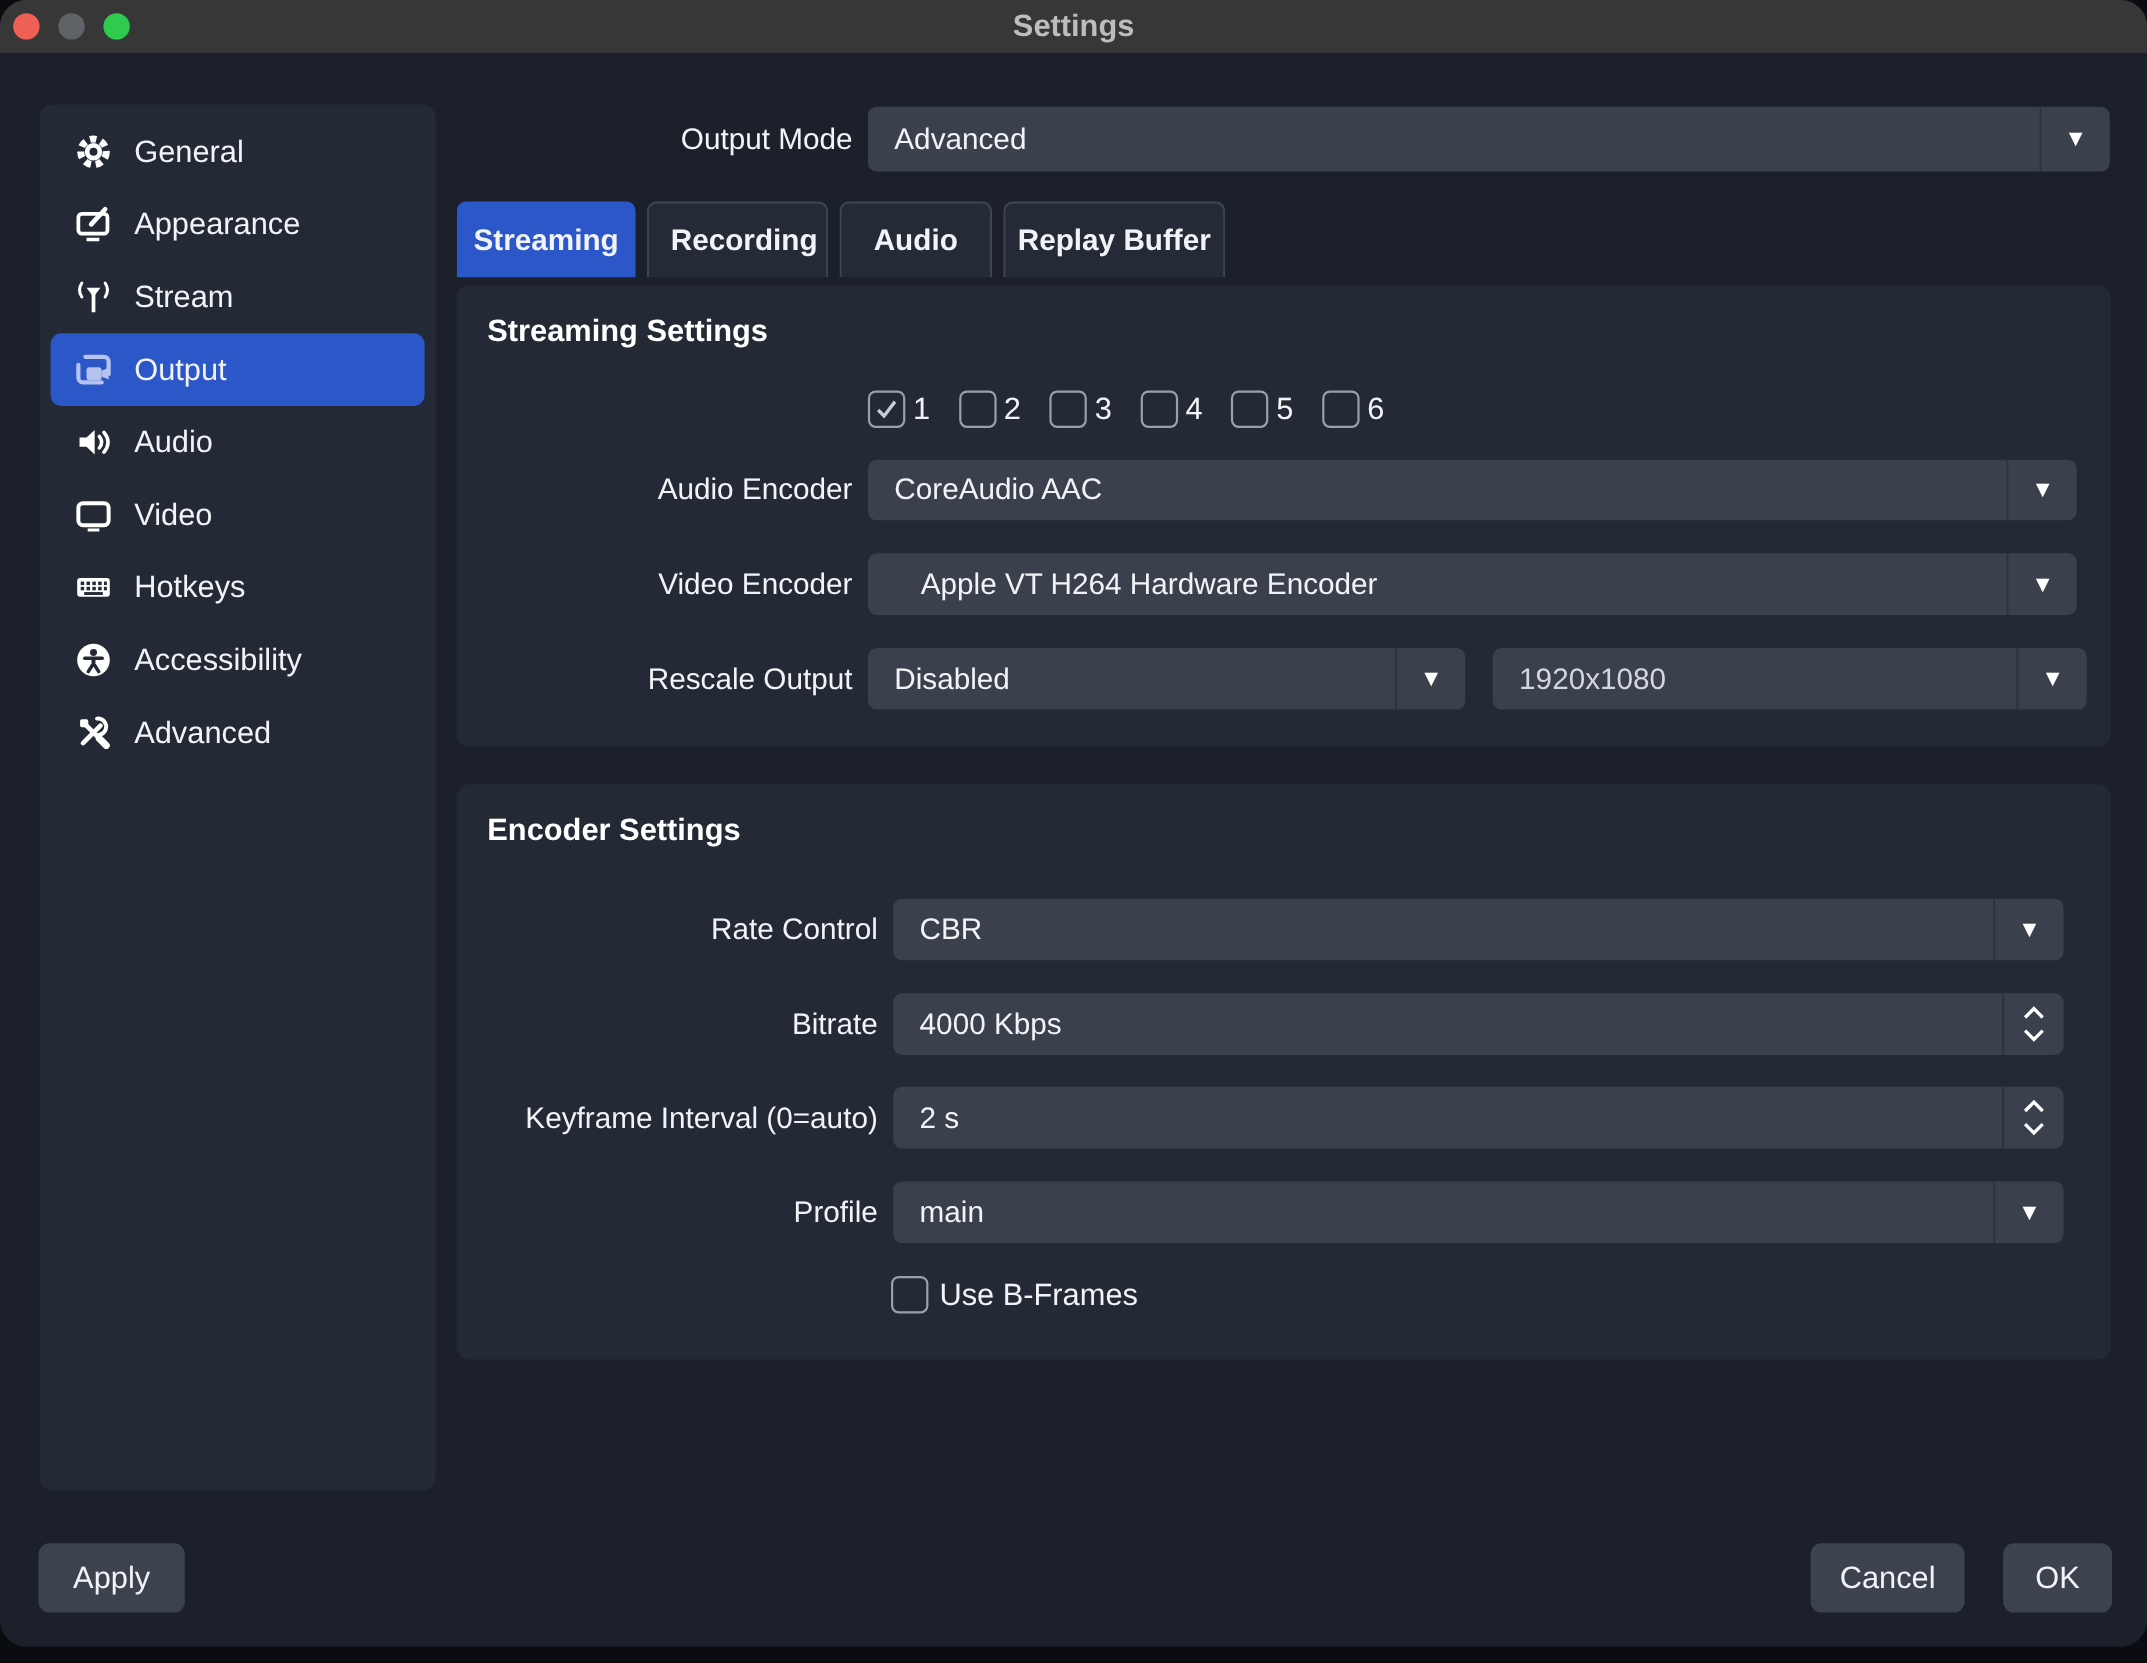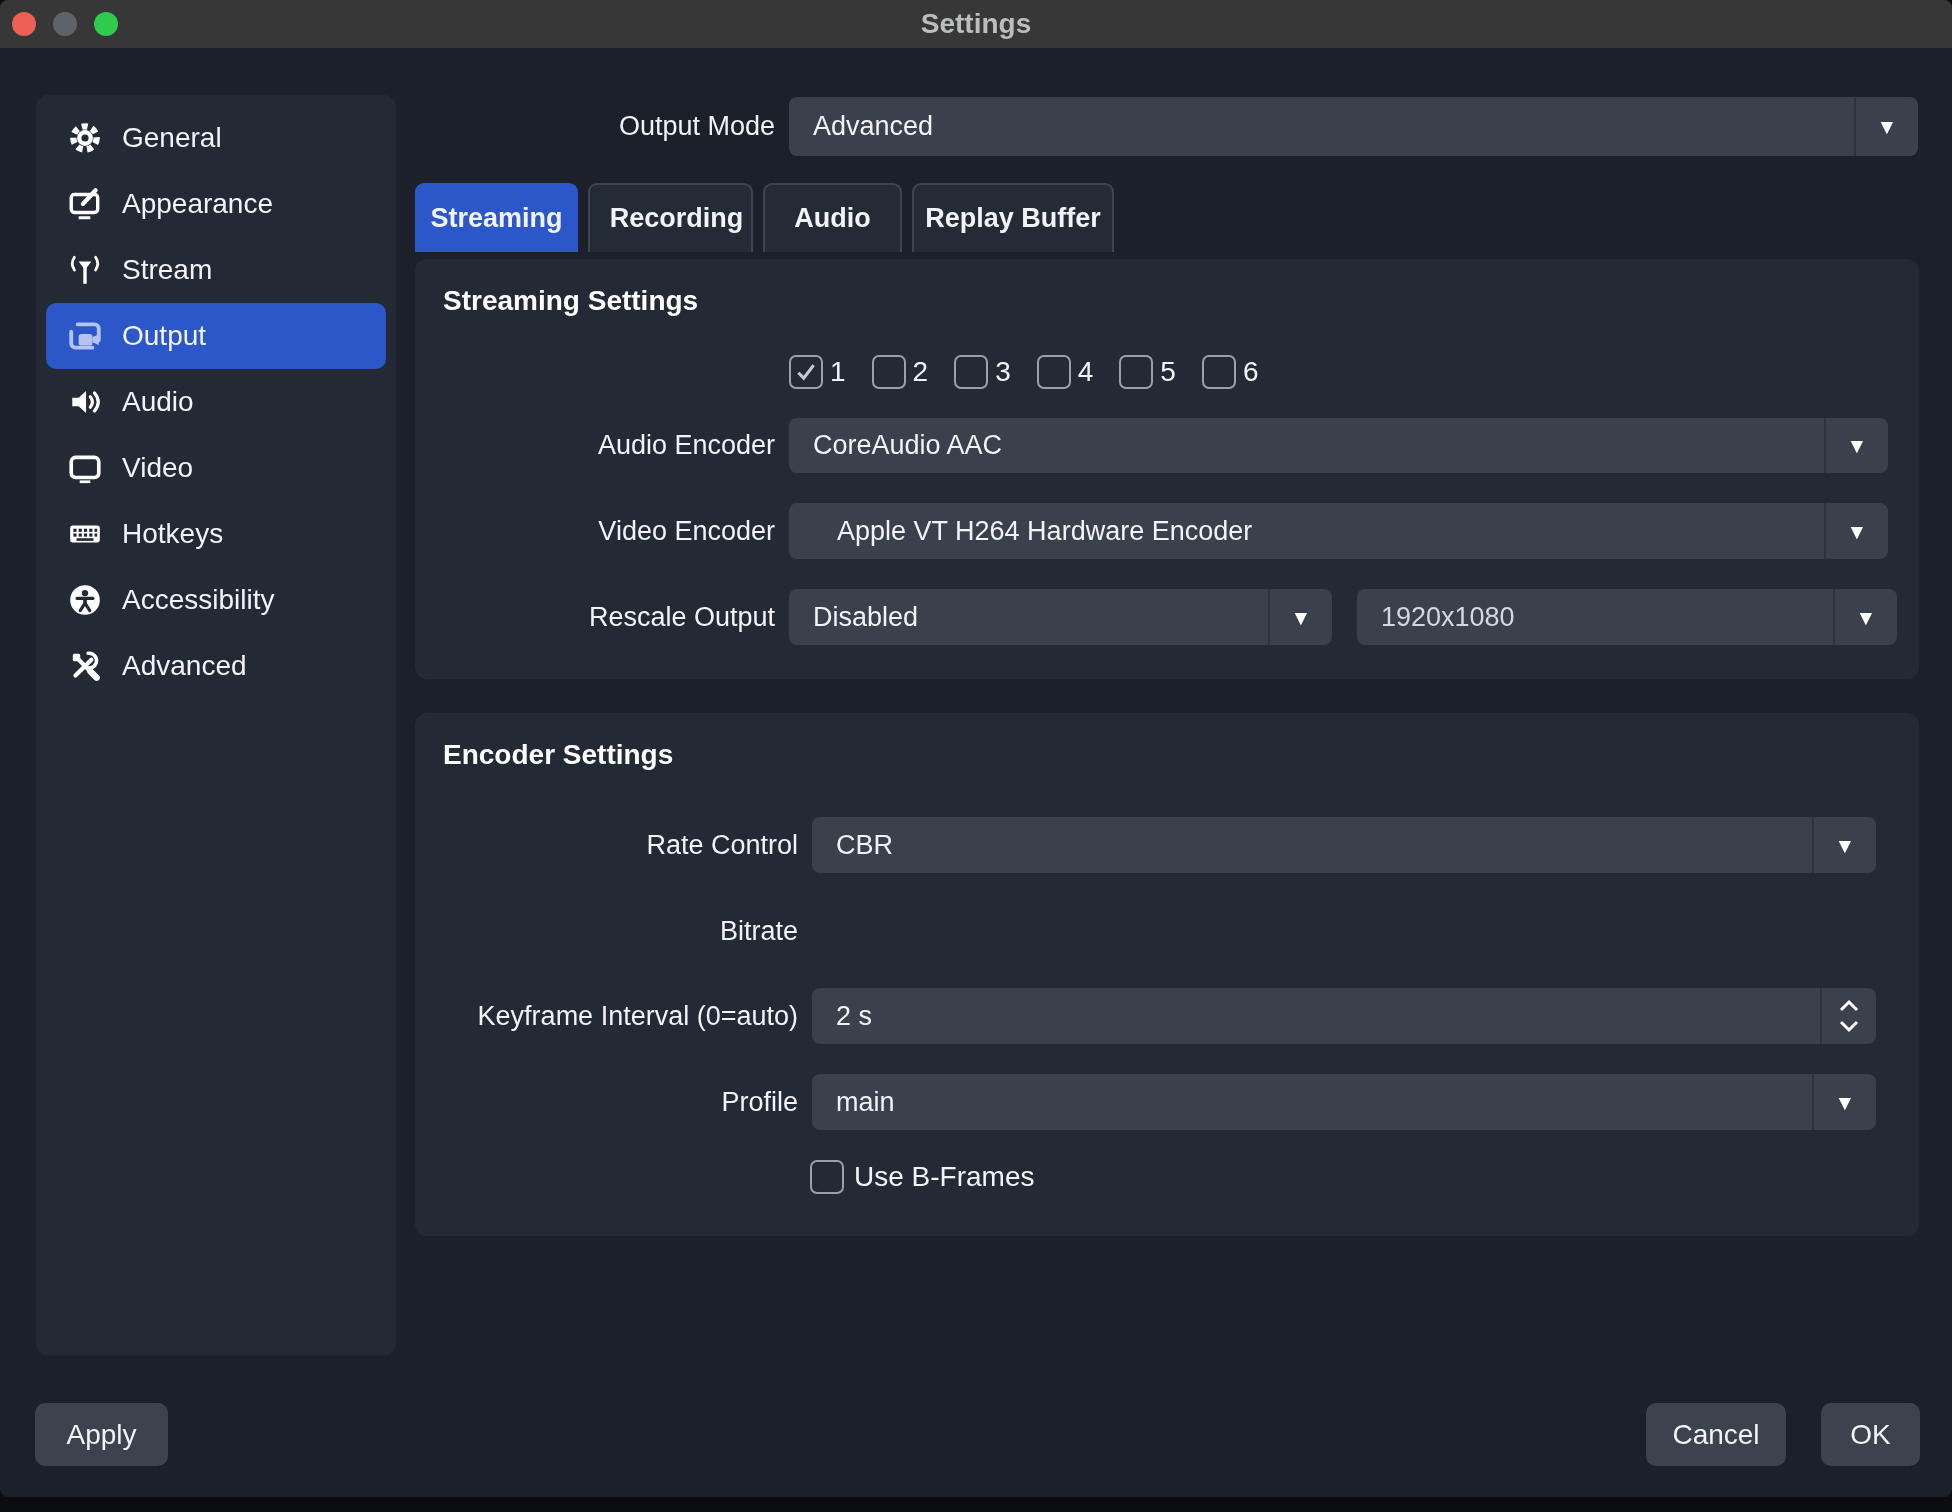--- a/index.html
+++ b/index.html
@@ -12,21 +12,21 @@
     --accent:#2b57c8;
     --text:#f1f3f6;
     --dim:#bcbdbf;
     --cbborder:#9aa0a9;
   }
   *{margin:0;padding:0;box-sizing:border-box;}
   html,body{background:#0a0c10;}
   body{font-family:"Liberation Sans","DejaVu Sans",sans-serif;color:var(--text);}
   .app{position:relative;width:1952px;height:1512px;background:#0a0c10;overflow:hidden;}
   .window{position:absolute;left:0;top:0;width:1952px;height:1497px;background:var(--winbg);
-          border-radius:8px;overflow:hidden;}
+          border-radius:24px;overflow:hidden;}
   
   .titlebar{position:absolute;left:0;top:0;width:100%;height:48px;background:var(--titlebar);
             display:flex;align-items:center;justify-content:center;}
   .titlebar .title{font-size:28px;font-weight:bold;color:var(--dim);}
   .traffic{position:absolute;left:12px;top:12px;display:flex;gap:17px;}
   .light{width:24px;height:24px;border-radius:50%;}
   
   .sidebar{position:absolute;left:36px;top:95px;width:360px;height:1260px;background:var(--panel);
            border-radius:12px;padding-top:10px;}
   .side-item{position:relative;height:66px;margin:0 10px;display:flex;align-items:center;
@@ -332,20 +332,31 @@
 
       <div class="lblrow r-rate-l">Rate Control</div>
       <div class="combo r-rate-c">
         <span>CBR</span>
         <span class="arrowzone">
             <span class="arrow">▼</span>
           </span>
       </div>
 
       <div class="lblrow r-bit-l">Bitrate</div>
+      <div class="spin r-bit-c">
+        <span>4000 Kbps</span>
+        <span class="spinzone">
+          <svg width="22" height="13" viewBox="0 0 22 13">
+              <polyline points="3,11 11,3 19,11" fill="none" stroke="#fff" stroke-width="3"></polyline>
+            </svg>
+          <svg width="22" height="13" viewBox="0 0 22 13">
+              <polyline points="3,2 11,10 19,2" fill="none" stroke="#fff" stroke-width="3"></polyline>
+            </svg>
+        </span>
+      </div>
 
       <div class="lblrow r-key-l">Keyframe Interval (0=auto)</div>
       <div class="spin r-key-c">
         <span>2 s</span>
         <span class="spinzone">
           <svg width="22" height="13" viewBox="0 0 22 13">
               <polyline points="3,11 11,3 19,11" fill="none" stroke="#fff" stroke-width="3"></polyline>
             </svg>
           <svg width="22" height="13" viewBox="0 0 22 13">
               <polyline points="3,2 11,10 19,2" fill="none" stroke="#fff" stroke-width="3"></polyline>

